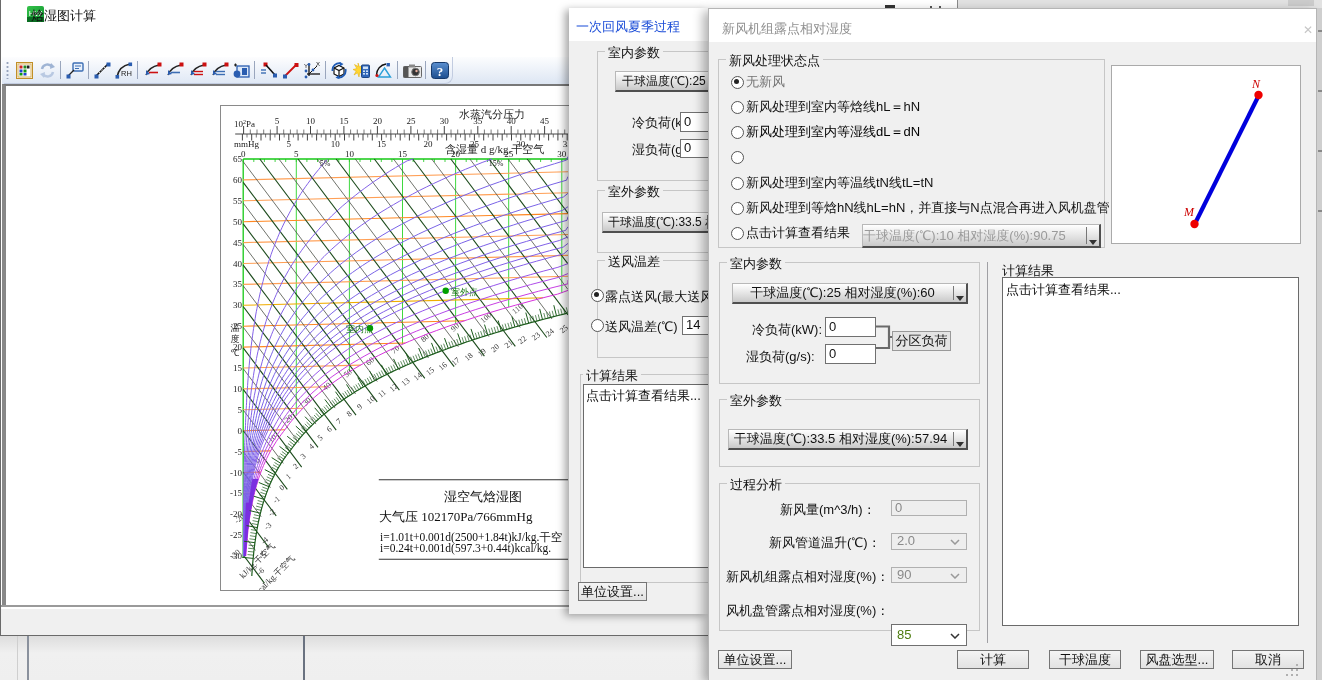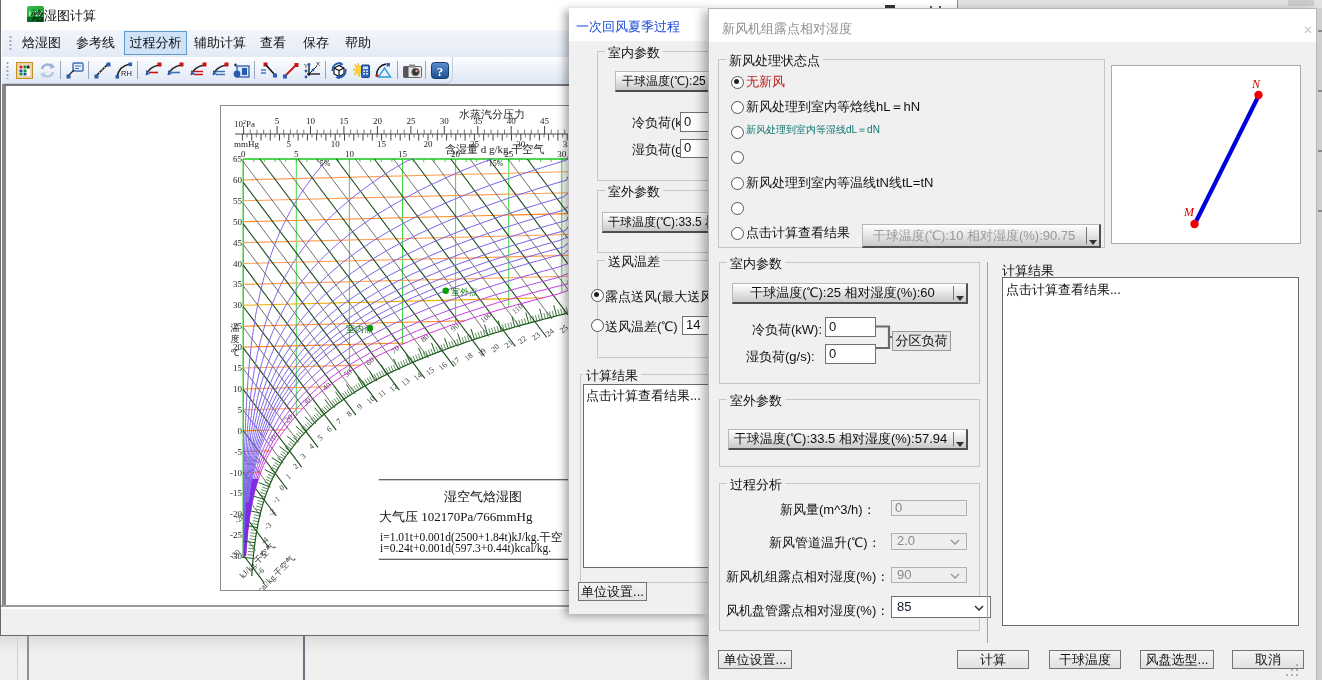--- a/index.html
+++ b/index.html
@@ -25,30 +25,20 @@
         </defs>
         <rect width="17" height="16" rx="2" fill="url(#tg)"></rect>
         <rect y="11" width="17" height="5" fill="#0a6e22"></rect>
         <text x="8.5" y="9.5" font-size="8" fill="#fff" text-anchor="middle" font-family="Liberation Sans">HW</text>
       </svg>
   </div>
   <span class="abs" style="left:30px;top:7px;font-size:13px;color:#111">焓湿图计算</span>
   <div class="abs" style="left:884px;top:5px;width:10px;height:3px;background:#333"></div>
   <div class="abs" style="left:929px;top:6px;width:2px;height:2px;background:#555"></div>
   <div class="abs" style="left:938px;top:6px;width:2px;height:2px;background:#555"></div>
-  <div class="abs" style="left:1px;top:30px;width:956px;height:27px;background:linear-gradient(#f2f5fb,#e4eaf6);font-size:13px;color:#111">
-    <div class="abs" style="left:7px;top:5px;width:3px;height:17px;background-image:radial-gradient(circle,#97a4bd 1px,transparent 1.2px);background-size:3px 4px"></div>
-    <span style="position:absolute;left:20px;top:4px">焓湿图</span>
-      <span style="position:absolute;left:74px;top:4px">参考线</span>
-      <span style="position:absolute;left:192px;top:4px">辅助计算</span>
-      <span style="position:absolute;left:258px;top:4px">查看</span>
-      <span style="position:absolute;left:301px;top:4px">保存</span>
-      <span style="position:absolute;left:343px;top:4px">帮助</span>
-      <span style="position:absolute;left:122px;top:1px;width:61px;height:22px;border:1px solid #5c9ad0;background:#cfe2f7;text-align:center;line-height:22px">过程分析</span>
-  </div>
   <div class="abs" style="left:1px;top:57px;width:956px;height:27px;background:linear-gradient(#fcfdfe,#dde6f3)">
     <div class="abs" style="left:2px;top:0;width:448px;height:26px;background:linear-gradient(#fdfdfe,#dfe8f5);border-right:1px solid #c2cce0;border-bottom:1px solid #c2cce0;border-radius:0 0 8px 0"></div>
     <div class="abs" style="left:4px;top:4px;width:3px;height:18px;background-image:radial-gradient(circle,#97a4bd 1px,transparent 1.2px);background-size:3px 4px"></div>
     <div style="position:absolute;left:14px;top:5px;width:17px;height:17px"><svg width="17" height="17">
           <rect x="0.5" y="0.5" width="16" height="16" fill="#fdf6e3" stroke="#c08f28"></rect>
           <rect x="2" y="2" width="13" height="13" fill="#fff" stroke="#d8b060" stroke-width="1"></rect>
           <rect x="3.5" y="3.5" width="3" height="3" fill="#cc2222"></rect>
           <rect x="7.5" y="3.5" width="3" height="3" fill="#228822"></rect>
           <rect x="11" y="3.5" width="2.5" height="3" fill="#222"></rect>
           <rect x="3.5" y="7.5" width="3" height="3" fill="#2244cc"></rect>
@@ -732,33 +722,34 @@
   <div class="abs" style="left:0;top:0;width:607px;height:33px;background:#fff"></div>
   <span class="abs" style="left:13px;top:11px;color:#8f8f8f;white-space:nowrap">新风机组露点相对湿度</span>
   <span class="abs" style="left:594px;top:14px;color:#c6c6c6;font-size:12px">✕</span>
 </div>
 <div class="abs" style="left:708px;top:8px;width:609px;height:672px;font-size:13px;color:#111">
   <div style="position:absolute;left:10px;top:51px;width:387px;height:189px;border:1px solid #c6c6c6;box-sizing:border-box"></div>
     <span style="position:absolute;left:18px;top:44px;background:#f0f0f0;padding:0 3px;font-size:13px;color:#111">新风处理状态点</span>
   <div style="position:absolute;left:23px;top:68px;width:11px;height:11px;border:1px solid #555;border-radius:50%;background:#fff">
       <div style="position:absolute;left:2px;top:2px;width:5px;height:5px;border-radius:50%;background:#222"></div>
     </div>
-    <span style="position:absolute;left:38px;top:65px;font-size:13px;color:#b91c1c;white-space:nowrap">无新风</span>
+    <span style="position:absolute;left:38px;top:65px;font-size:13px;color:#737373;white-space:nowrap">无新风</span>
     <div style="position:absolute;left:23px;top:93px;width:11px;height:11px;border:1px solid #555;border-radius:50%;background:#fff"></div>
     <span style="position:absolute;left:38px;top:90px;font-size:13px;color:#111;white-space:nowrap">新风处理到室内等焓线hL＝hN</span>
     <div style="position:absolute;left:23px;top:118px;width:11px;height:11px;border:1px solid #555;border-radius:50%;background:#fff"></div>
-    <span style="position:absolute;left:38px;top:115px;font-size:10px;color:#0f766e;white-space:nowrap">新风处理到室内等湿线dL＝dN</span>
+    <span style="position:absolute;left:38px;top:115px;font-size:13px;color:#000000;white-space:nowrap">新风处理到室内等湿线dL＝dN</span>
     <div style="position:absolute;left:23px;top:143px;width:11px;height:11px;border:1px solid #555;border-radius:50%;background:#fff"></div>
     <div style="position:absolute;left:23px;top:169px;width:11px;height:11px;border:1px solid #555;border-radius:50%;background:#fff"></div>
     <span style="position:absolute;left:38px;top:166px;font-size:13px;color:#111;white-space:nowrap">新风处理到室内等温线tN线tL=tN</span>
     <div style="position:absolute;left:23px;top:194px;width:11px;height:11px;border:1px solid #555;border-radius:50%;background:#fff"></div>
+    <span style="position:absolute;left:38px;top:191px;font-size:13px;color:#111;white-space:nowrap">新风处理到等焓hN线hL=hN，并直接与N点混合再进入风机盘管</span>
     <div style="position:absolute;left:23px;top:219px;width:11px;height:11px;border:1px solid #555;border-radius:50%;background:#fff"></div>
     <span style="position:absolute;left:38px;top:216px;font-size:13px;color:#111;white-space:nowrap">点击计算查看结果</span>
   <div style="position:absolute;left:154px;top:216px;width:239px;height:24px;background:linear-gradient(#ffffff,#e8e8e8 45%,#c9c9c9);border-top:1px solid #b8b8b8;border-left:1px solid #b8b8b8;border-right:2px solid #4f4f4f;border-bottom:2px solid #4f4f4f;box-sizing:border-box">
-      <div style="position:absolute;left:0px;top:0;right:14px;bottom:0;text-align:center;line-height:21px;font-size:13px;color:#9a9a9a;white-space:nowrap;overflow:visible">干球温度(℃):10 相对湿度(%):90.75</div>
+      <div style="position:absolute;left:0px;top:0;right:14px;bottom:0;text-align:left;line-height:21px;font-size:13px;color:#9a9a9a;white-space:nowrap;overflow:visible">干球温度(℃):10 相对湿度(%):90.75</div>
       <div style="position:absolute;right:12px;top:2px;bottom:2px;width:1px;background:#777"></div>
       <div style="position:absolute;right:2px;bottom:1px;width:0;height:0;border-left:4px solid transparent;border-right:4px solid transparent;border-top:5px solid #333"></div>
     </div>
   <div class="abs" style="left:403px;top:57px;width:188px;height:177px;background:#fff;border:1px solid #aaa"><svg width="188" height="177">
         <line x1="83" y1="157.5" x2="146.5" y2="30" stroke="#0000dd" stroke-width="4.2"></line>
         <circle cx="82.5" cy="158" r="4.2" fill="#ee0000"></circle>
         <circle cx="146.5" cy="29" r="4.2" fill="#ee0000"></circle>
         <text x="140" y="22" font-size="12" fill="#cc0000" font-style="italic" font-family="Liberation Serif">N</text>
         <text x="72" y="150" font-size="12" fill="#cc0000" font-style="italic" font-family="Liberation Serif">M</text>
       </svg></div>
@@ -790,21 +781,21 @@
   <div style="position:absolute;left:183px;top:492px;width:76px;height:16px;background:#eeeeee;border:1px solid #b0b0b0;box-sizing:border-box;font-size:13px;color:#8a8a8a;line-height:13px;padding-left:3px">0</div>
   <span class="abs" style="left:61px;top:526px">新风管道温升(℃)：</span>
   <div style="position:absolute;left:183px;top:525px;width:76px;height:17px;background:#eeeeee;border:1px solid #b0b0b0;box-sizing:border-box;font-size:13px;color:#8a8a8a;line-height:14px;padding-left:5px">2.0<svg width="10" height="6" style="position:absolute;right:6px;top:5px">
         <path d="M1 1 L5 5 L9 1" fill="none" stroke="#999" stroke-width="1.5"></path>
       </svg></div>
   <span class="abs" style="left:18px;top:560px">新风机组露点相对湿度(%)：</span>
   <div style="position:absolute;left:183px;top:559px;width:76px;height:16px;background:#eeeeee;border:1px solid #b0b0b0;box-sizing:border-box;font-size:13px;color:#8a8a8a;line-height:13px;padding-left:5px">90<svg width="10" height="6" style="position:absolute;right:6px;top:5px">
         <path d="M1 1 L5 5 L9 1" fill="none" stroke="#999" stroke-width="1.5"></path>
       </svg></div>
   <span class="abs" style="left:18px;top:594px">风机盘管露点相对湿度(%)：</span>
-  <div style="position:absolute;left:183px;top:588px;width:100px;height:22px;background:#fff;border:1px solid #707070;box-sizing:border-box;font-size:13px;color:#0f172a;line-height:19px;padding-left:5px">85<svg width="10" height="6" style="position:absolute;right:6px;top:8px">
+  <div style="position:absolute;left:183px;top:616px;width:76px;height:22px;background:#fff;border:1px solid #707070;box-sizing:border-box;font-size:13px;color:#4d7c0f;line-height:19px;padding-left:5px">85<svg width="10" height="6" style="position:absolute;right:6px;top:8px">
         <path d="M1 1 L5 5 L9 1" fill="none" stroke="#333" stroke-width="1.5"></path>
       </svg></div>
   <div class="abs" style="left:279px;top:254px;width:1px;height:381px;background:#a0a0a4"></div>
   <span class="abs" style="left:294px;top:254px">计算结果</span>
   <div class="abs" style="left:294px;top:269px;width:297px;height:349px;background:#fff;border:1px solid #6a6a6a;box-sizing:border-box;padding:3px 0 0 3px">点击计算查看结果...</div>
   <div style="position:absolute;left:10px;top:642px;width:74px;height:19px;background:linear-gradient(#f4f4f4,#e2e2e2);border:1px solid #757575;box-sizing:border-box;text-align:center;line-height:17px;font-size:13px;color:#111">单位设置...</div>
   <div style="position:absolute;left:249px;top:642px;width:72px;height:19px;background:linear-gradient(#f4f4f4,#e2e2e2);border:1px solid #757575;box-sizing:border-box;text-align:center;line-height:17px;font-size:13px;color:#111">计算</div>
   <div style="position:absolute;left:341px;top:642px;width:72px;height:19px;background:linear-gradient(#f4f4f4,#e2e2e2);border:1px solid #757575;box-sizing:border-box;text-align:center;line-height:17px;font-size:13px;color:#111">干球温度</div>
   <div style="position:absolute;left:432px;top:642px;width:74px;height:19px;background:linear-gradient(#f4f4f4,#e2e2e2);border:1px solid #757575;box-sizing:border-box;text-align:center;line-height:17px;font-size:13px;color:#111">风盘选型...</div>
   <div style="position:absolute;left:524px;top:642px;width:72px;height:19px;background:linear-gradient(#f4f4f4,#e2e2e2);border:1px solid #757575;box-sizing:border-box;text-align:center;line-height:17px;font-size:13px;color:#111">取消</div>

